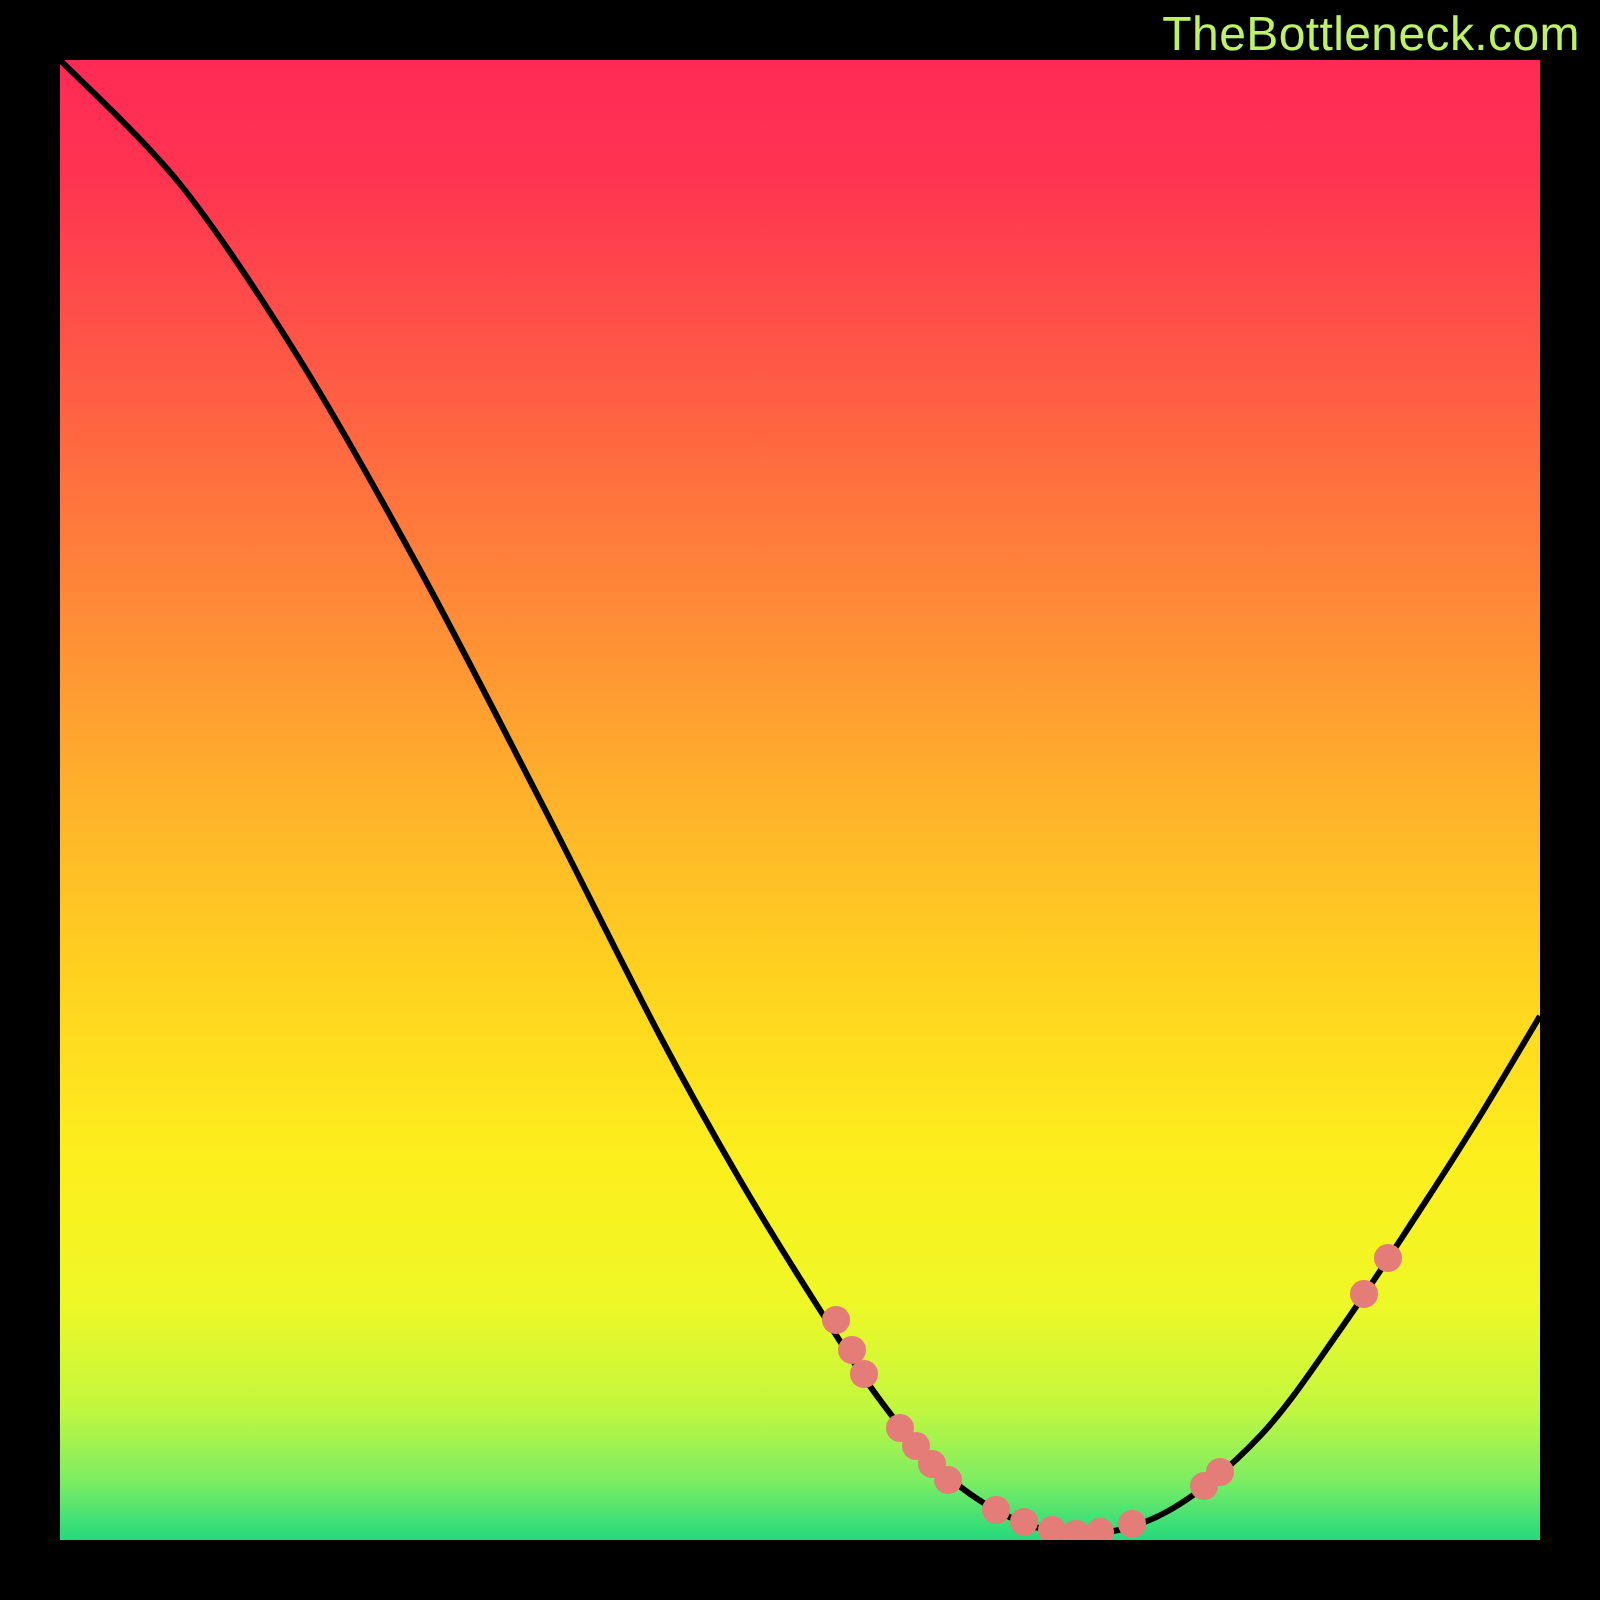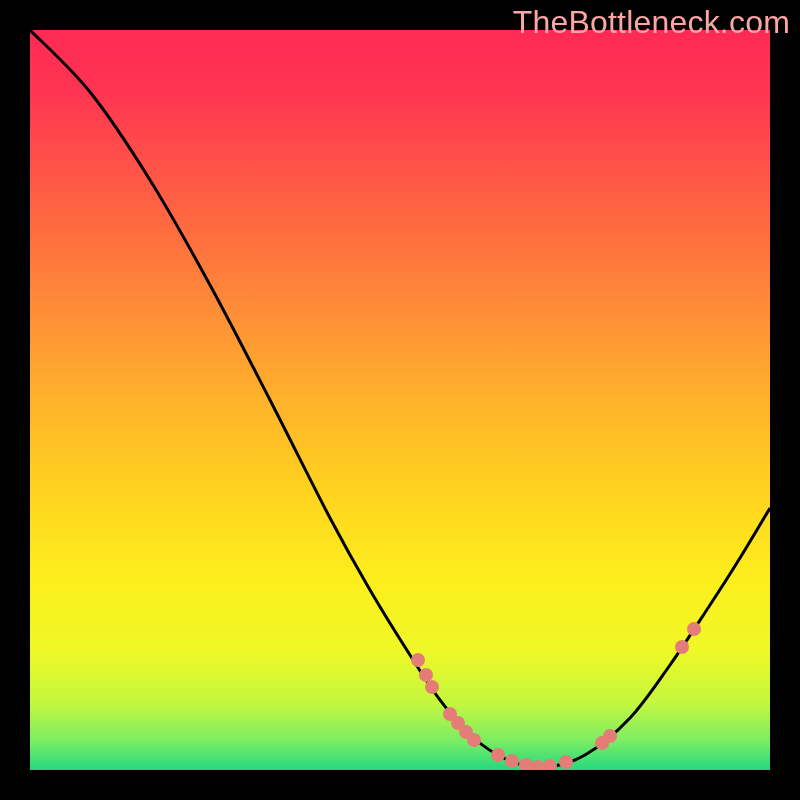--- a/index.html
+++ b/index.html
@@ -14,22 +14,22 @@
   .root {
     position: relative;
     width: 800px;
     height: 800px;
     background: #000;
   }
   .watermark {
     position: absolute;
     top: 4px;
     right: 10px;
-    color: #fca5a5;
-    font-size: 32px;
+    color: #bef264;
+    font-size: 24px;
     letter-spacing: 0.2px;
     font-weight: 400;
     z-index: 5;
   }
   .plot-area {
     position: absolute;
     left: 30px;
     top: 30px;
     width: 740px;
     height: 740px;

